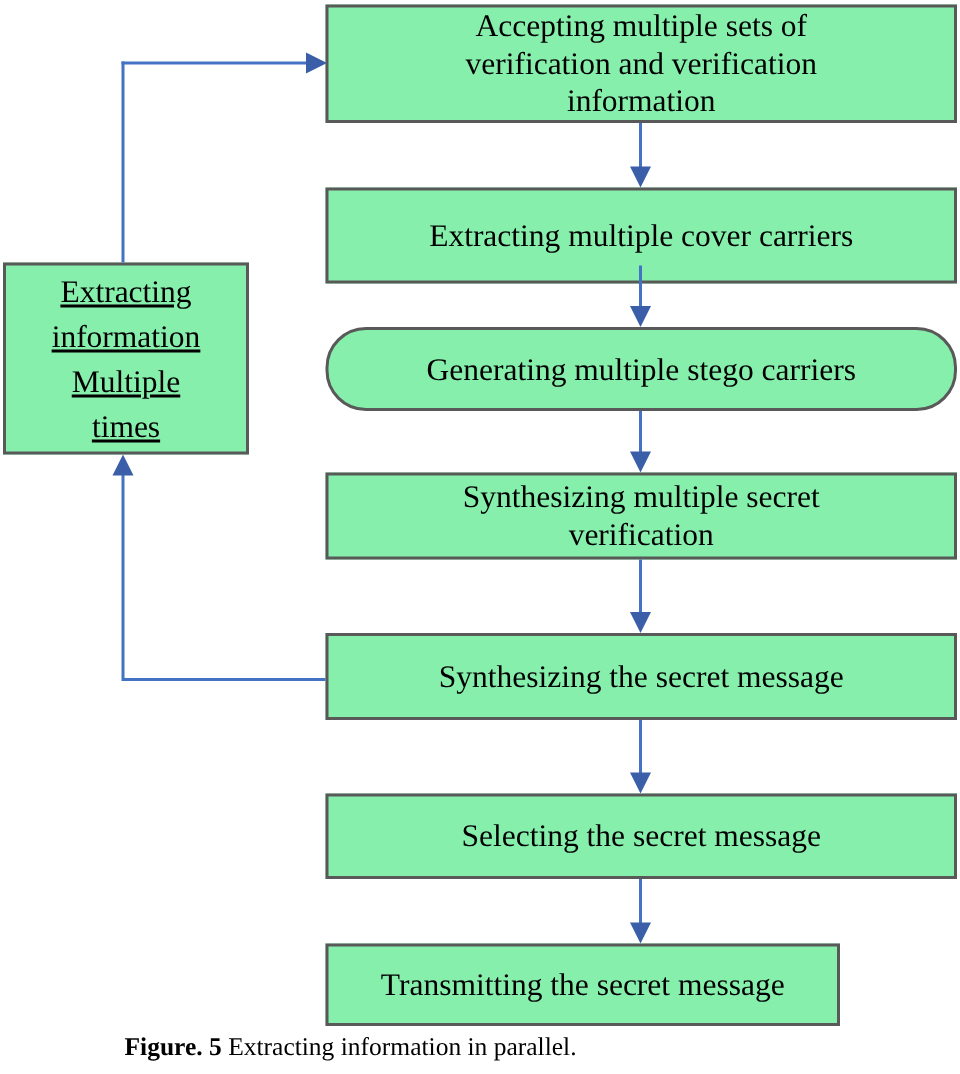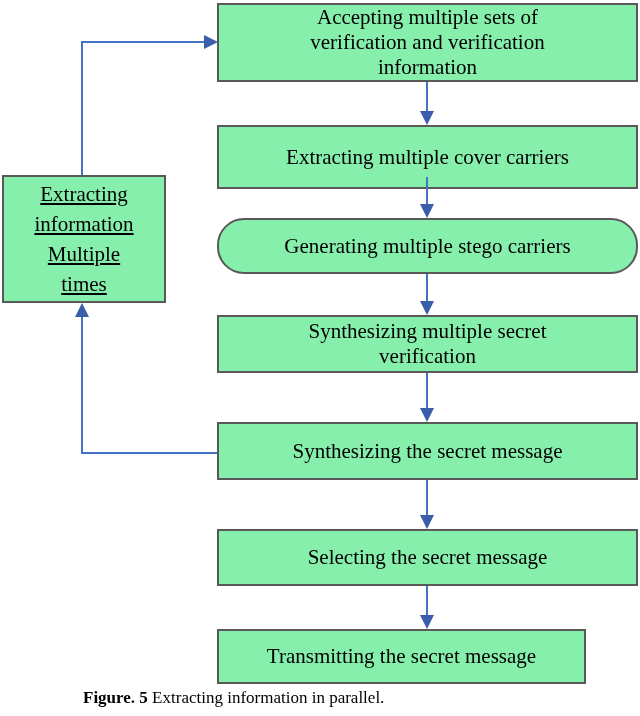--- a/index.html
+++ b/index.html
@@ -52,21 +52,21 @@
   }
   .caption b { font-weight: bold; }
 
   
   #b0 { left: 217px; top: 3px;   width: 421px; height: 79px; }
   #b1 { left: 217px; top: 125px; width: 421px; height: 64px; }
   #b2 { left: 217px; top: 218px; width: 421px; height: 56px; border-radius: 27px; }
   #b3 { left: 217px; top: 315px; width: 421px; height: 58px; }
   #b4 { left: 217px; top: 422px; width: 421px; height: 58px; }
   #b5 { left: 217px; top: 529px; width: 421px; height: 57px; }
-  #b6 { left: 217px; top: 629px; width: 369px; height: 55px; justify-content: center; }
+  #b6 { left: 217px; top: 629px; width: 343px; height: 55px; justify-content: center; }
   #loop { left: 2px; top: 175px; width: 164px; height: 128px; }
 </style>
 </head>
 <body>
 
 <div class="canvas">
 
   <div id="loop" class="box loop-box">
     <span>Extracting</span>
     <span>information</span>

